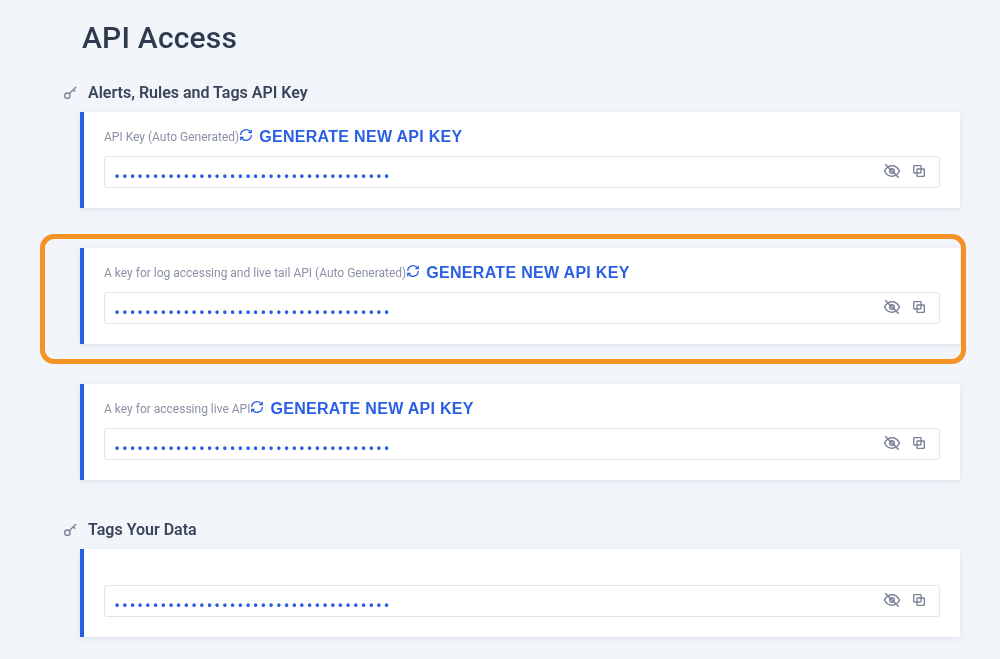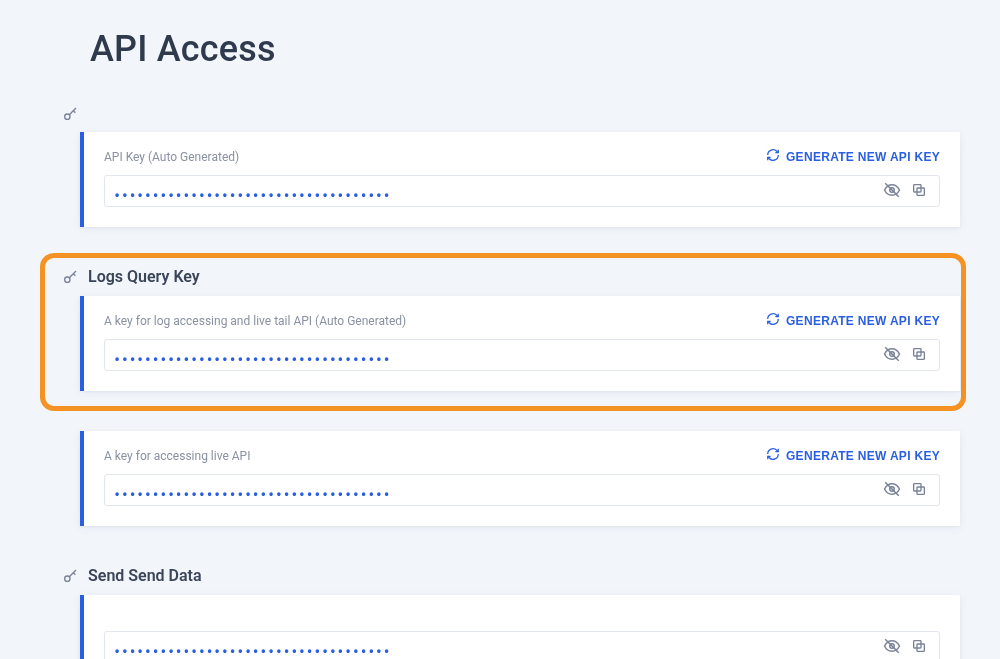--- a/index.html
+++ b/index.html
@@ -21,23 +21,23 @@
     color: var(--text-dark);
     width: 1000px;
     height: 659px;
     overflow: hidden;
   }
   .page {
     padding: 0 40px 0 40px;
     width: 1000px;
   }
   h1.page-title {
-    margin: 8px;
+    margin: 0;
     padding: 20px 0 28px 42px;
-    font-size: 36px;
+    font-size: 30px;
     font-weight: 500;
     color: #2f3a4c;
     letter-spacing: .2px;
   }
 
   .section {
     margin: 0 0 40px 0;
     position: relative;
   }
   .section-header {
@@ -58,38 +58,37 @@
   .card {
     background: var(--card-bg);
     border-left: 4px solid var(--accent-blue);
     box-shadow: 0 1px 2px rgba(30,45,80,.06), 0 2px 10px rgba(30,45,80,.05);
     padding: 16px 20px 20px 20px;
     margin-left: 40px;
     position: relative;
   }
   .card-top-row {
     display: flex;
-    justify-content: space-between;
     align-items: center;
     min-height: 16px;
     margin-bottom: 10px;
   }
   .card-desc {
     font-size: 12px;
     color: var(--text-light);
     line-height: 1;
   }
   .gen-btn {
     display: inline-flex;
     align-items: center;
     gap: 6px;
     border: none;
     background: transparent;
     color: var(--accent-blue);
-    font-size: 12px;
+    font-size: 16px;
     font-weight: 700;
     letter-spacing: .3px;
     cursor: pointer;
     padding: 0;
   }
   .gen-btn svg { stroke: var(--accent-blue); }
 
   .key-box {
     border: 1px solid var(--border);
     border-radius: 3px;
@@ -139,20 +138,21 @@
 
   <div class="section">
     <div class="section-header with-key">
       <span class="key-icon">
         <svg width="16" height="16" viewBox="0 0 24 24" fill="none" stroke="#7a8298" stroke-width="2">
           <circle cx="8" cy="16" r="4"></circle>
           <path d="M11 13 L21 3"></path>
           <path d="M17 7 l3 3"></path>
         </svg>
       </span>
+      <span class="section-title">Alerts, Rules and Tags API Key</span>
     </div>
     <div class="card">
       <div class="card-top-row">
         <span class="card-desc">API Key (Auto Generated)</span>
         <button class="gen-btn">
           <span>
             <svg width="14" height="14" viewBox="0 0 24 24" fill="none" stroke-width="2.2">
               <path d="M3 12a9 9 0 0 1 15.5-6.4L21 8"></path>
               <path d="M21 3v5h-5"></path>
               <path d="M21 12a9 9 0 0 1-15.5 6.4L3 16"></path>
@@ -180,30 +180,20 @@
               <rect x="4" y="4" width="11" height="11" rx="1"></rect>
             </svg>
           </span>
         </button>
       </div>
     </div>
   </div>
 
   <div class="section">
     <div class="highlight-box" style="left:0; right:-6px; top:-14px; bottom:-20px;"></div>
-    <div class="section-header with-key">
-      <span class="key-icon">
-        <svg width="16" height="16" viewBox="0 0 24 24" fill="none" stroke="#7a8298" stroke-width="2">
-          <circle cx="8" cy="16" r="4"></circle>
-          <path d="M11 13 L21 3"></path>
-          <path d="M17 7 l3 3"></path>
-        </svg>
-      </span>
-      <span class="section-title">Logs Query Key</span>
-    </div>
     <div class="card">
       <div class="card-top-row">
         <span class="card-desc">A key for log accessing and live tail API (Auto Generated)</span>
         <button class="gen-btn">
           <span>
             <svg width="14" height="14" viewBox="0 0 24 24" fill="none" stroke-width="2.2">
               <path d="M3 12a9 9 0 0 1 15.5-6.4L21 8"></path>
               <path d="M21 3v5h-5"></path>
               <path d="M21 12a9 9 0 0 1-15.5 6.4L3 16"></path>
               <path d="M3 21v-5h5"></path>
@@ -276,21 +266,21 @@
 
   <div class="section">
     <div class="section-header with-key">
       <span class="key-icon">
         <svg width="16" height="16" viewBox="0 0 24 24" fill="none" stroke="#7a8298" stroke-width="2">
           <circle cx="8" cy="16" r="4"></circle>
           <path d="M11 13 L21 3"></path>
           <path d="M17 7 l3 3"></path>
         </svg>
       </span>
-      <span class="section-title">Send Send Data</span>
+      <span class="section-title">Tags Your Data</span>
     </div>
     <div class="card">
       <div class="card-top-row" style="margin-bottom:4px;">
         <span class="card-desc" style="height:0"></span>
       </div>
       <div class="key-box">
         <span class="masked">••••••••••••••••••••••••••••••••••••</span>
         <button class="icon-btn">
           <span>
             <svg width="18" height="18" viewBox="0 0 24 24" fill="none" stroke="#7a8298" stroke-width="2">

